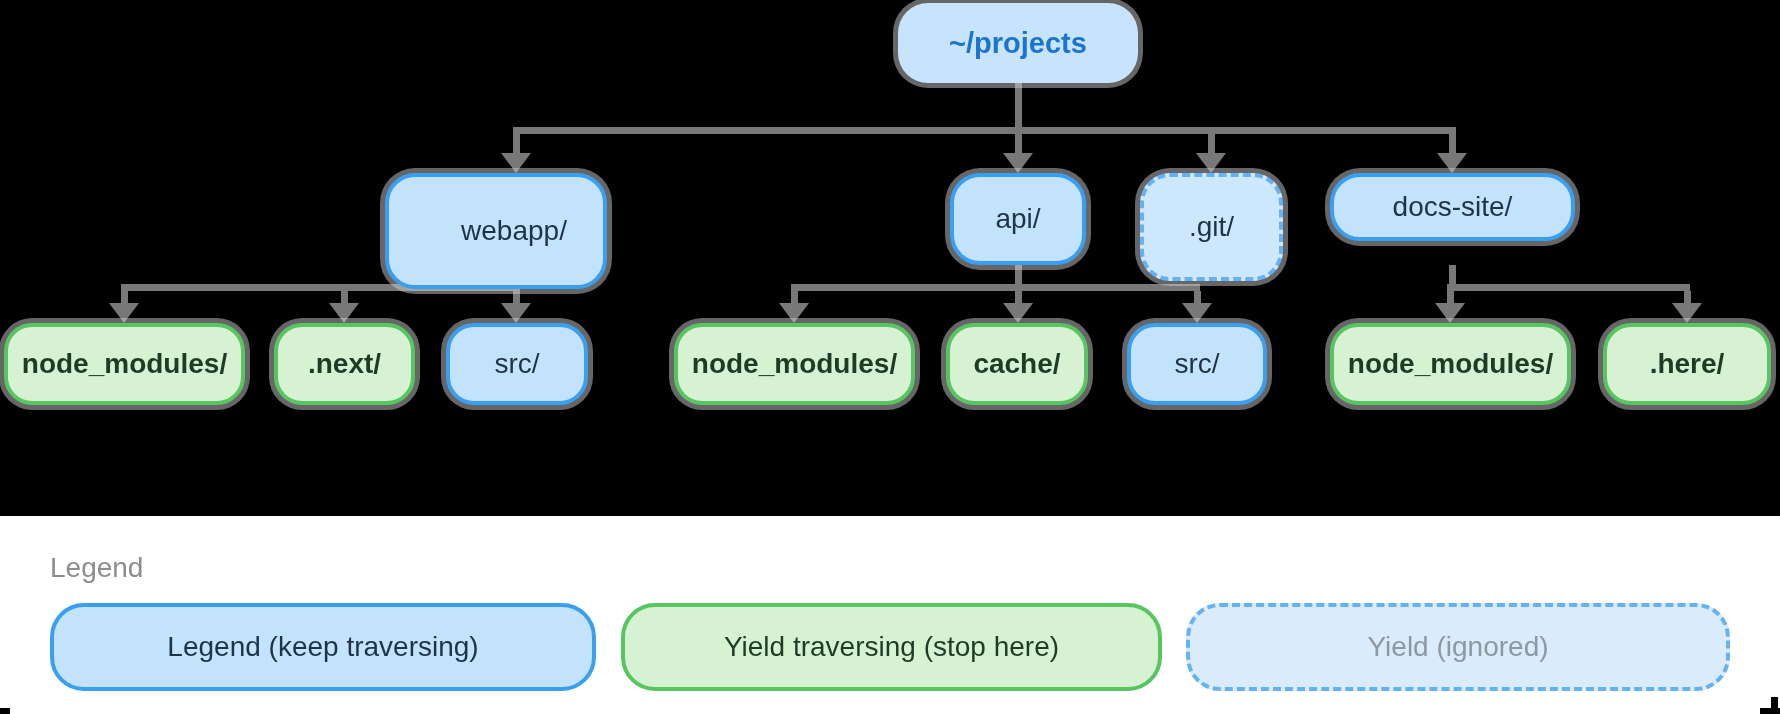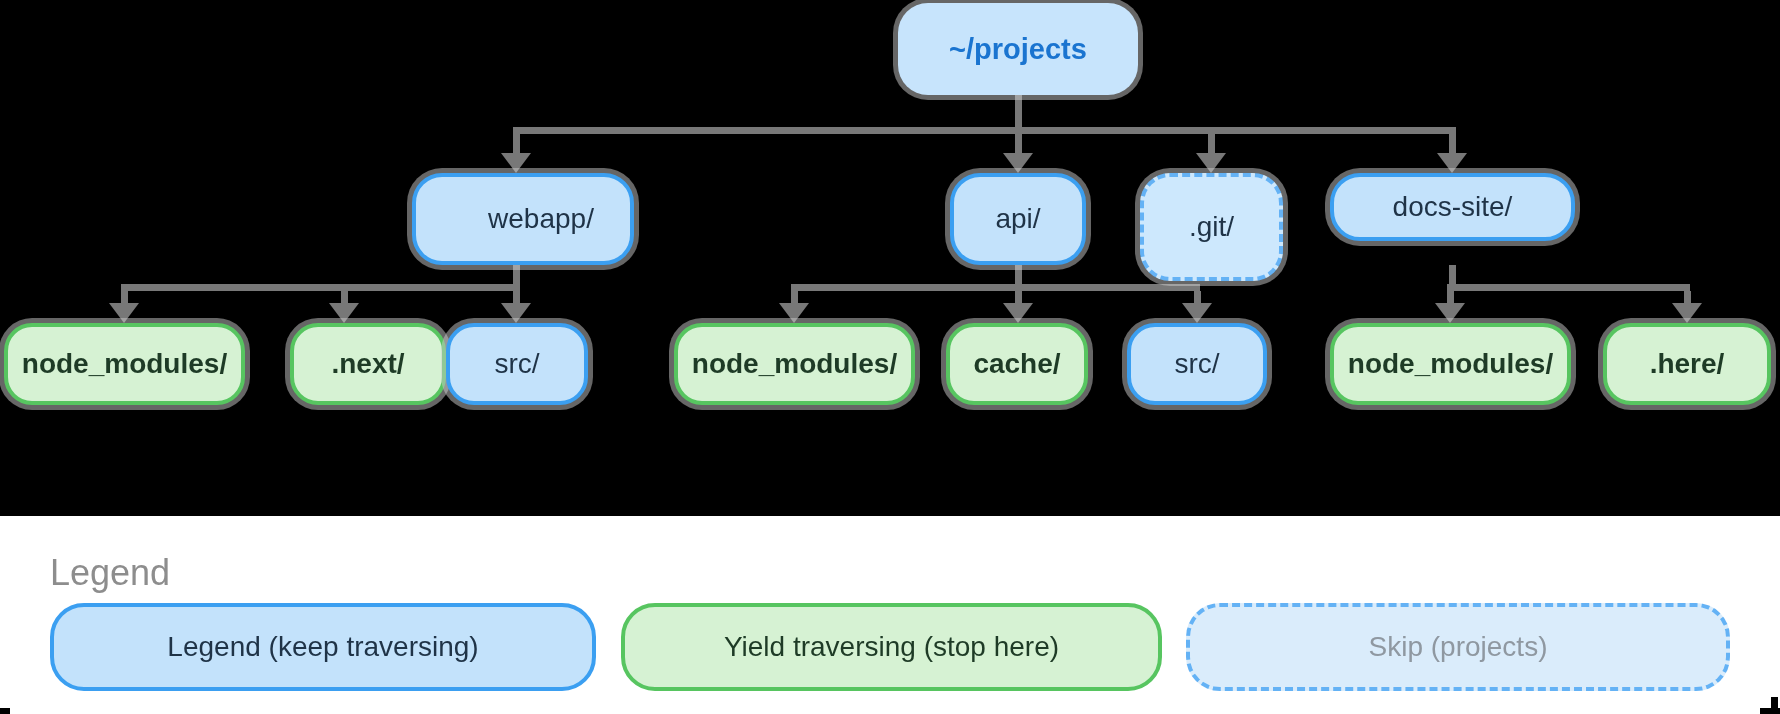--- a/index.html
+++ b/index.html
@@ -30,43 +30,43 @@
     border:4px solid var(--yield-border,#57c560);
     color:var(--yield-text,#1e3b26);
     font-weight:bold;
   }
   .node.skip{
     background:var(--skip-fill,#cde8fd);
     border:4px dashed var(--skip-border,#64b2f5);
     color:var(--skip-text,#1f3347);
   }
   
-  .p-root {left:898px; top:3px;  width:240px;height:92px;}
-  .p-webapp{left:412px; top:173px;width:222px;height:92px;padding-left:36px;}
+  .p-root {left:898px; top:3px;  width:240px;height:80px;}
+  .p-webapp{left:385px; top:173px;width:222px;height:116px;padding-left:36px;}
   .p-api  {left:950px; top:173px;width:136px;height:92px;text-align:right;}
   .p-git  {left:1140px;top:173px;width:143px;height:108px;}
   .p-docs {left:1330px;top:173px;width:245px;height:68px;}
   .r2{height:82px;top:323px;border-radius:28px;}
   .p-nm1  {left:4px;   width:241px;}
-  .p-next {left:274px; width:156px;margin-left:16px;}
+  .p-next {left:274px; width:141px;}
   .p-src1 {left:446px; width:142px;}
   .p-nm2  {left:674px; width:241px;}
   .p-dist {left:946px; width:142px;}
   .p-src2 {left:1127px;width:140px;}
   .p-nm3  {left:1330px;width:241px;}
   .p-cache{left:1603px;width:168px;}
   
   .line{position:absolute;background:var(--arrow,#787878);}
   .arrow{
     position:absolute;width:0;height:0;
     border-left:15px solid transparent;border-right:15px solid transparent;
     border-top:20px solid var(--arrow,#787878);
   }
   
-  .legend-title{position:absolute;left:50px;top:552px;font-size:36px;color:var(--legend-title-text,#8d8d8d);}
+  .legend-title{position:absolute;left:50px;top:552px;font-size:28px;color:var(--legend-title-text,#8d8d8d);}
   .pill{
     position:absolute;top:603px;height:88px;box-sizing:border-box;border-radius:34px;
     display:flex;align-items:center;justify-content:center;font-size:28px;white-space:nowrap;
   }
   .pill.enqueue{left:50px;width:546px;background:var(--enqueue-fill,#c6e4fb);
     border:4px solid var(--enqueue-border,#38a3ef);color:var(--enqueue-text,#22313f);font-weight:500;}
   .pill.yield{left:621px;width:541px;background:var(--yield-fill,#d6f2d2);
     border:4px solid var(--yield-border,#57c560);color:var(--yield-text,#1e3b26);font-weight:500;}
   .pill.skip{left:1186px;width:544px;background:var(--legend-skip-fill,#daecfb);
     border:4px dashed var(--skip-border,#79bff0);color:var(--legend-skip-text,#8f98a1);font-weight:500;}
@@ -123,17 +123,17 @@
 <div class="node enqueue r2 p-src1">src/</div>
 <div class="node yield r2 p-nm2">node_modules/</div>
 <div class="node yield r2 p-dist">cache/</div>
 <div class="node enqueue r2 p-src2">src/</div>
 <div class="node yield r2 p-nm3">node_modules/</div>
 <div class="node yield r2 p-cache">.here/</div>
 
 <div class="legend-title">Legend</div>
 <div class="pill enqueue">Legend (keep traversing)</div>
 <div class="pill yield">Yield traversing (stop here)</div>
-<div class="pill skip">Skip (projects)</div>
+<div class="pill skip">Yield (ignored)</div>
 
 <div class="corner-mark" style="left:0;top:708px;width:10px;height:6px;"></div>
 <div class="corner-mark" style="left:1760px;top:708px;width:20px;height:6px;"></div>
 <div class="corner-mark" style="left:1771px;top:697px;width:7px;height:17px;"></div>
 
 </body></html>

